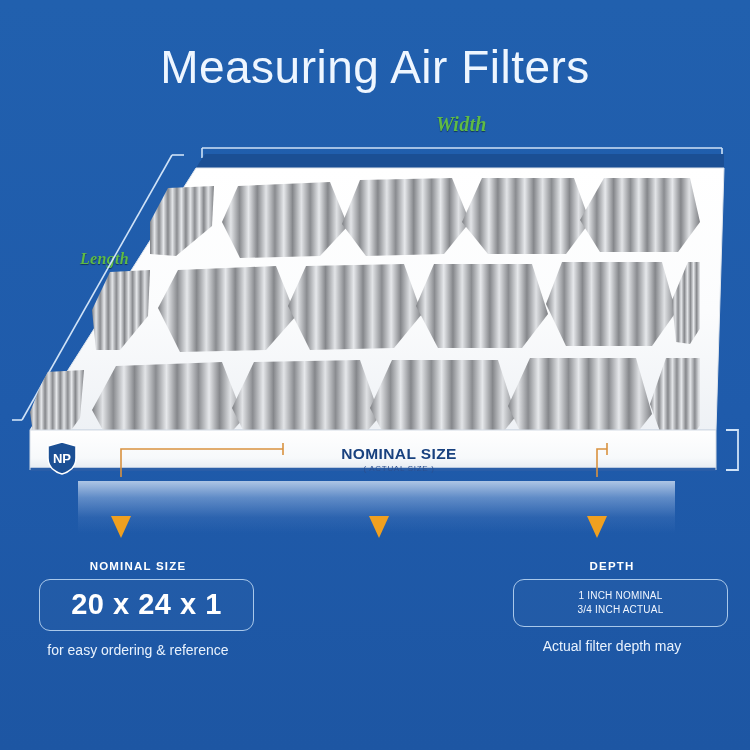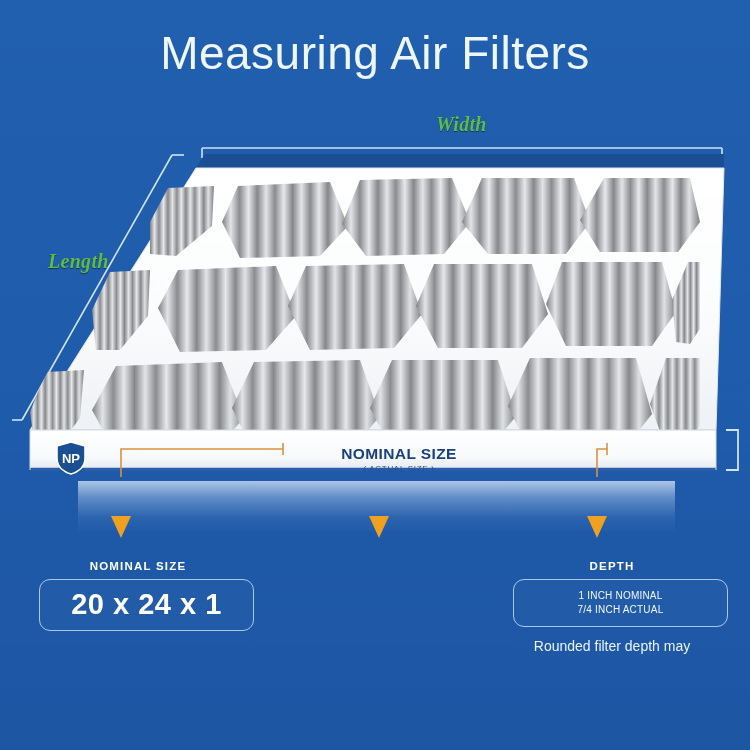--- a/index.html
+++ b/index.html
@@ -10,40 +10,40 @@
     font-family:"Liberation Sans", sans-serif;
   }
   #stage{
     position:relative; width:750px; height:750px;
     background:#2060ad;
     background:linear-gradient(180deg,#2160ae 0%, #1f5bab 55%, #1d56a3 100%);
   }
 
   
   .title{
-    position:absolute; left:0; top:26px; width:750px;
+    position:absolute; left:0; top:40px; width:750px;
     text-align:center;
     font-size:46px; font-weight:300; letter-spacing:0.5px;
     color:#eef6ff;
     font-family:"Liberation Sans", sans-serif;
   }
 
   
   .glabel{
     position:absolute;
     color:#5fbb46;
     font-family:"Liberation Serif", serif;
     font-style:italic; font-weight:bold;
     text-shadow:0 1px 1px rgba(0,0,0,.45);
     letter-spacing:0.3px;
     white-space:nowrap;
     text-align:right;
   }
   #lbl-width { left:436px; top:113px; font-size:20px; }
-  #lbl-length{ left:48px;  top:250px; font-size:20px; }
+  #lbl-length{ left:80px;  top:250px; font-size:16px; }
   #lbl-depth { left:610px; top:449px; font-size:18px; }
 
   
   #filter-wrap{
     position:absolute; left:0; top:130px; width:750px; height:350px;
   }
   #filter-svg{ display:block; }
 
   
   #reflection{
@@ -65,21 +65,21 @@
     text-align:center; pointer-events:none;
   }
   #nominal-on-edge .big{
     font-size:15.5px; font-weight:bold; color:#18417f; letter-spacing:.4px;
   }
   #nominal-on-edge .small{
     font-size:8px; color:#2a4f8f; letter-spacing:.7px; margin-top:1px;
   }
 
   
-  #np-logo{ position:absolute; left:55px; top:441px; width:32px; height:34px; }
+  #np-logo{ position:absolute; left:46px; top:441px; width:32px; height:34px; }
 
   
   #cards{
     position:absolute; left:0; top:560px; width:750px; height:190px;
     display:flex; justify-content:space-between;
     padding:0 22px;
   }
   .card{ width:232px; text-align:center; }
   .card-head{
     font-size:11.5px; font-weight:bold; color:#ffffff;
@@ -252,29 +252,30 @@
   </svg>
 
   <div id="cards">
 
     <div class="card">
       <div class="card-head">NOMINAL SIZE</div>
       <div class="card-box">
         <div class="v-big">20 x 24 x 1</div>
       </div>
       <div class="card-cap">
+        <div>for easy ordering &amp; reference</div>
       </div>
     </div>
 
 
     <div class="card">
       <div class="card-head">DEPTH</div>
       <div class="card-box">
         <div class="v-line caps">1 INCH NOMINAL</div>
-        <div class="v-line caps">7/4 INCH ACTUAL</div>
+        <div class="v-line caps">3/4 INCH ACTUAL</div>
       </div>
       <div class="card-cap">
-        <div>Rounded filter depth may</div>
+        <div>Actual filter depth may</div>
       </div>
     </div>
 
   </div>
 </div>
 
 </body></html>

